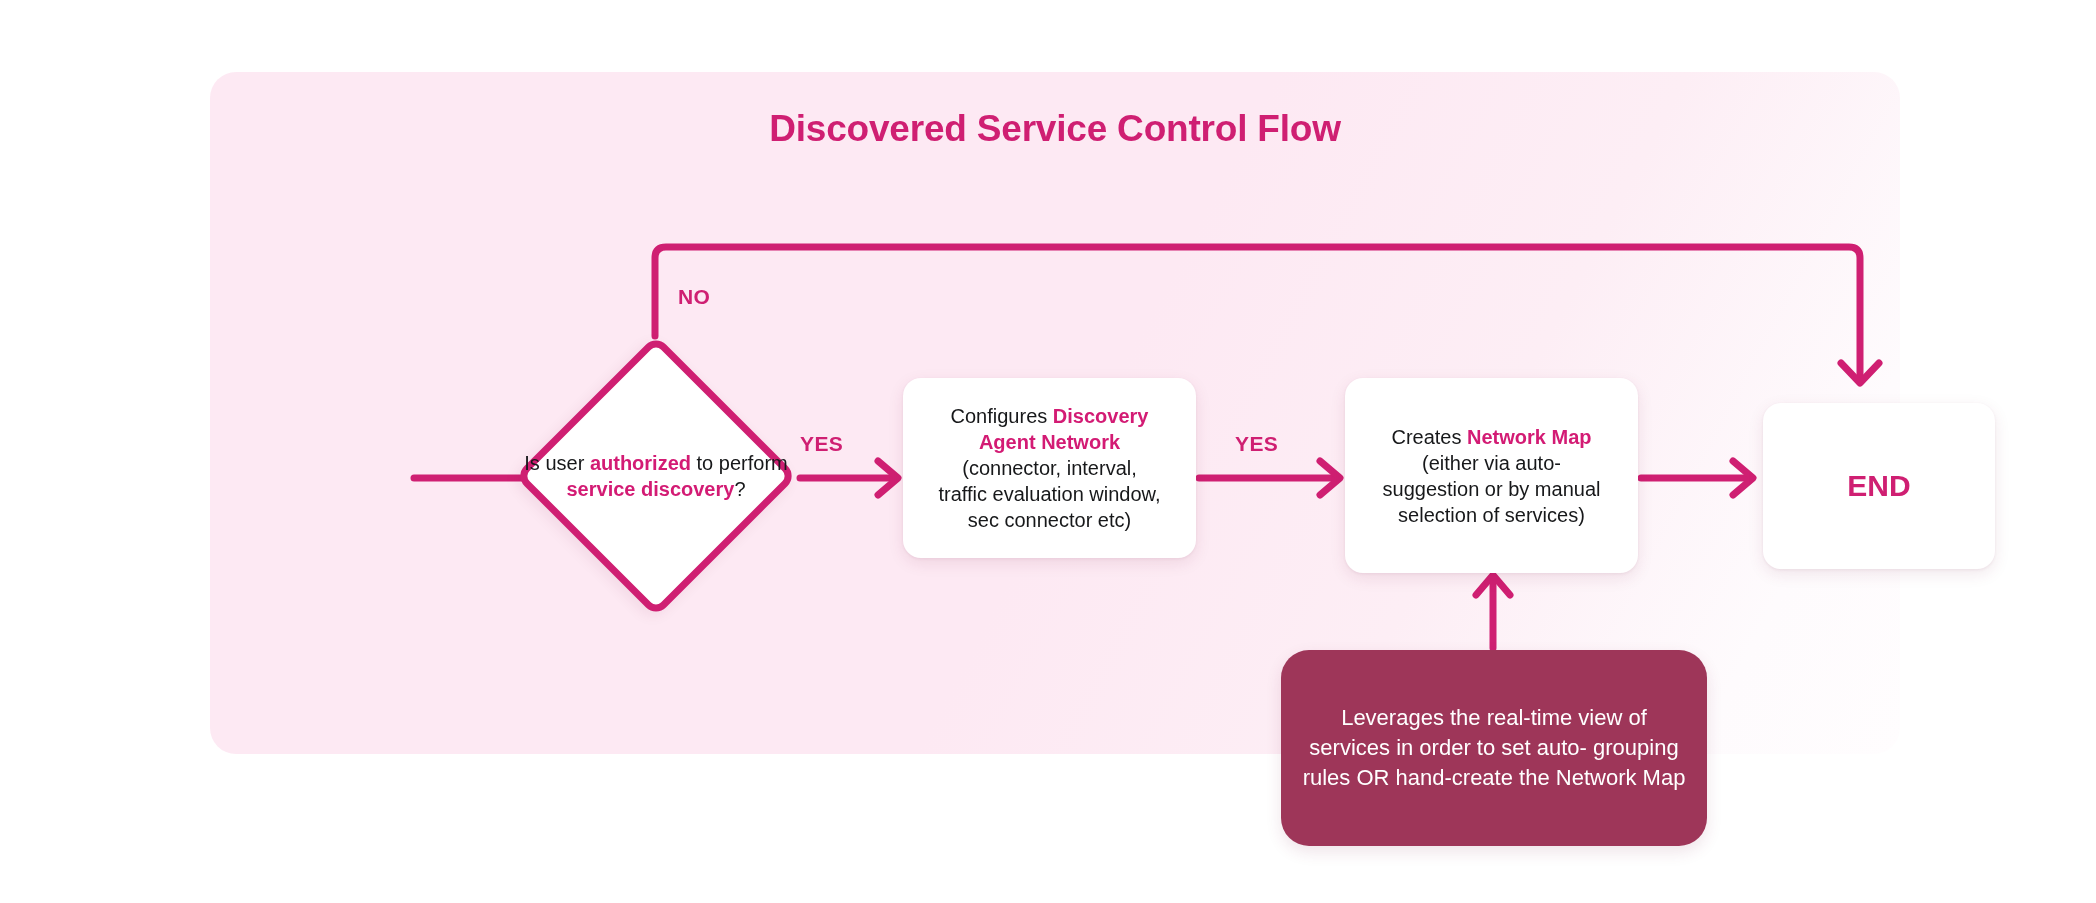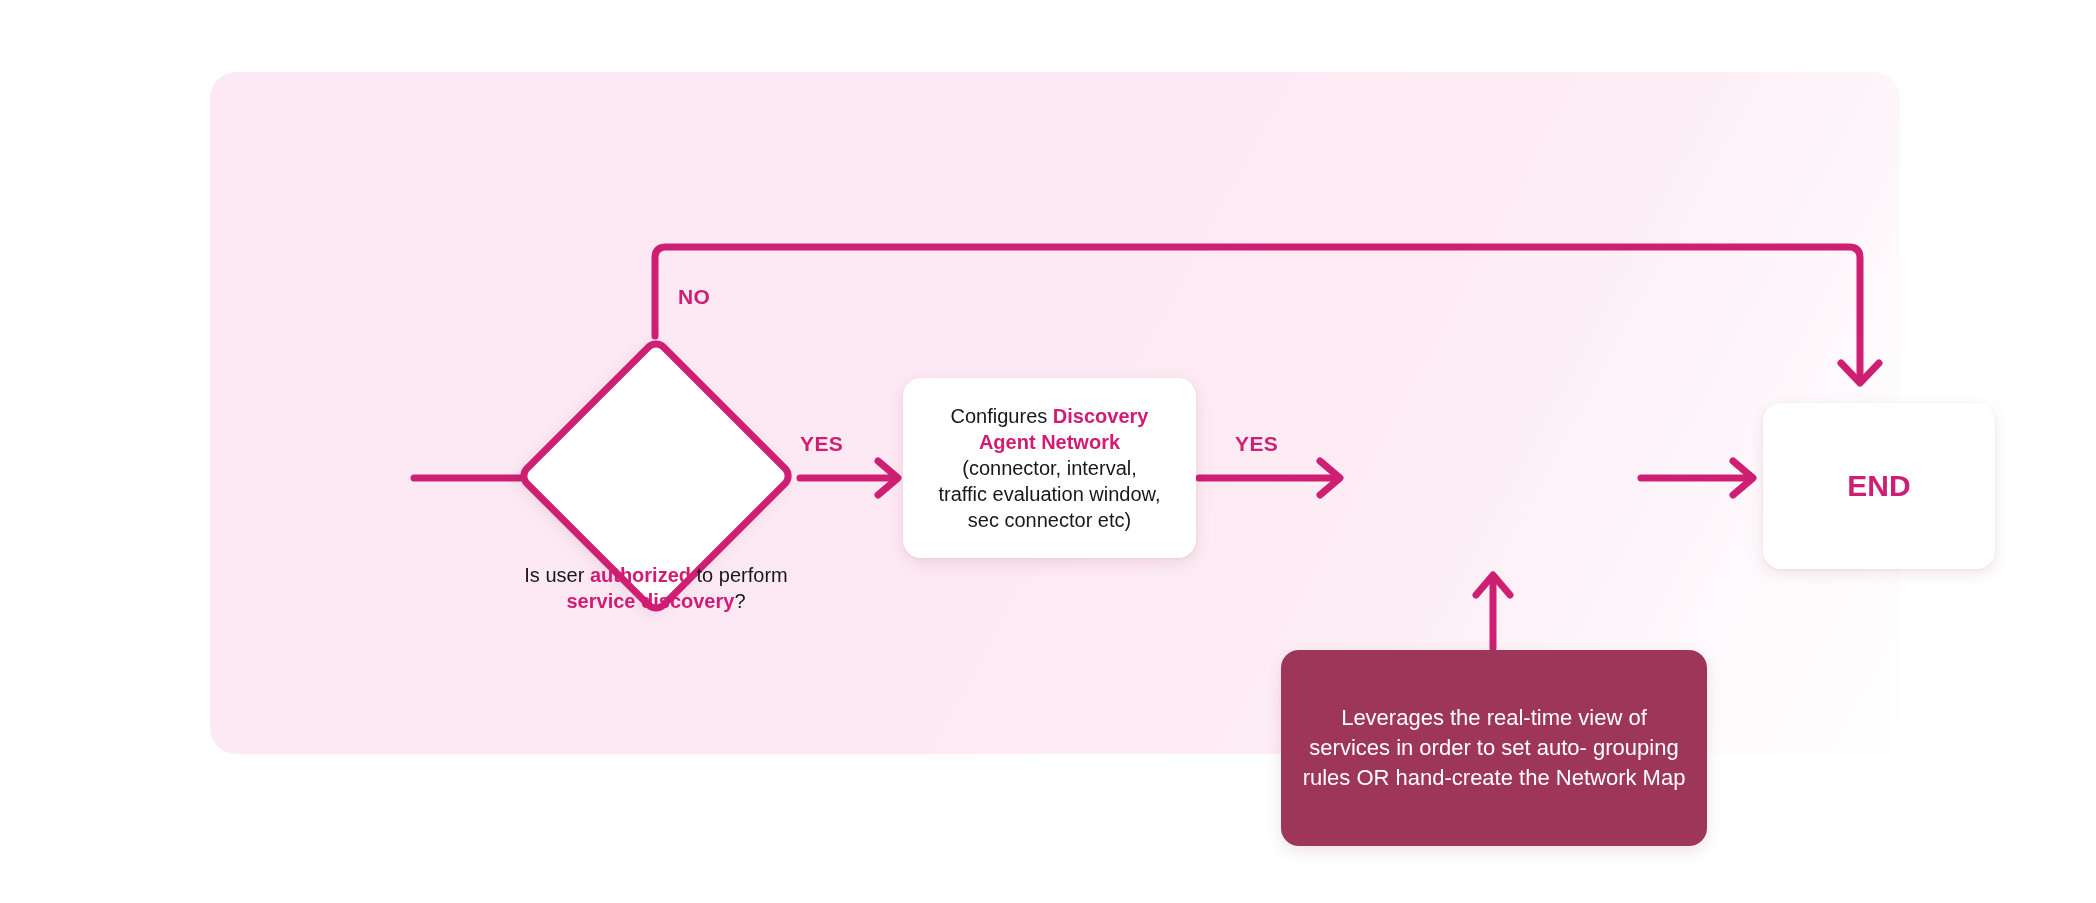--- a/index.html
+++ b/index.html
@@ -103,37 +103,37 @@
     box-sizing: border-box;
     box-shadow: 0 5px 14px rgba(120, 30, 70, 0.08);
   }
   #node-decision .dtext {
     position: absolute;
     left: 0;
     top: 0;
     width: 276px;
     height: 276px;
     display: flex;
-    align-items: flex-end;
+    align-items: center;
     justify-content: center;
     text-align: center;
     font-size: 20px;
     line-height: 26px;
     color: #17181a;
   }
 
   
   #node-callout {
     position: absolute;
     left: 1281px;
     top: 650px;
     width: 426px;
     height: 196px;
     background: #9e3659;
-    border-radius: 18px;
+    border-radius: 28px;
     display: flex;
     align-items: center;
     justify-content: center;
     text-align: center;
     color: #ffffff;
     font-size: 22px;
     line-height: 30px;
     box-sizing: border-box;
     padding: 10px 18px;
     box-shadow: 0 6px 16px rgba(120, 30, 70, 0.12);
@@ -151,20 +151,21 @@
   #label-yes1 { left: 800px;  top: 432px; }
   #label-yes2 { left: 1235px; top: 432px; }
 </style>
 </head>
 <body>
 
 <div id="stage">
 
   <div id="panel"></div>
 
+  <div id="title">Discovered Service Control Flow</div>
 
   <svg id="wires" viewBox="0 0 2096 903" xmlns="http://www.w3.org/2000/svg">
     <g fill="none" stroke="#cf1f72" stroke-width="7" stroke-linecap="round" stroke-linejoin="round">
 
       <path d="M 414 478 L 567 478"></path>
       <polyline points="552,461 572,478 552,495"></polyline>
 
       <path d="M 655 336 L 655 258 Q 655 247 666 247 L 1849 247 Q 1860 247 1860 258 L 1860 378"></path>
       <polyline points="1841,363 1860,383 1879,363"></polyline>
 
@@ -198,20 +199,28 @@
   <div class="node" id="node-params">
     <div>
       <span class="ln"><span>Configures </span><span class="hl">Discovery</span></span>
       <span class="ln hl">Agent Network</span>
       <span class="ln">(connector, interval,</span>
       <span class="ln">traffic evaluation window,</span>
       <span class="ln">sec connector etc)</span>
     </div>
   </div>
 
+  <div class="node" id="node-netmap">
+    <div>
+      <span class="ln"><span>Creates </span><span class="hl">Network Map</span></span>
+      <span class="ln">(either via auto-</span>
+      <span class="ln">suggestion or by manual</span>
+      <span class="ln">selection of services)</span>
+    </div>
+  </div>
 
   <div class="node" id="node-end">END</div>
 
   <div id="node-callout">
     <div>
       <span class="ln">Leverages the real-time view of</span>
       <span class="ln">services in order to set auto-</span>
       <span class="ln">grouping rules OR hand-create</span>
       <span class="ln">the Network Map</span>
     </div>

